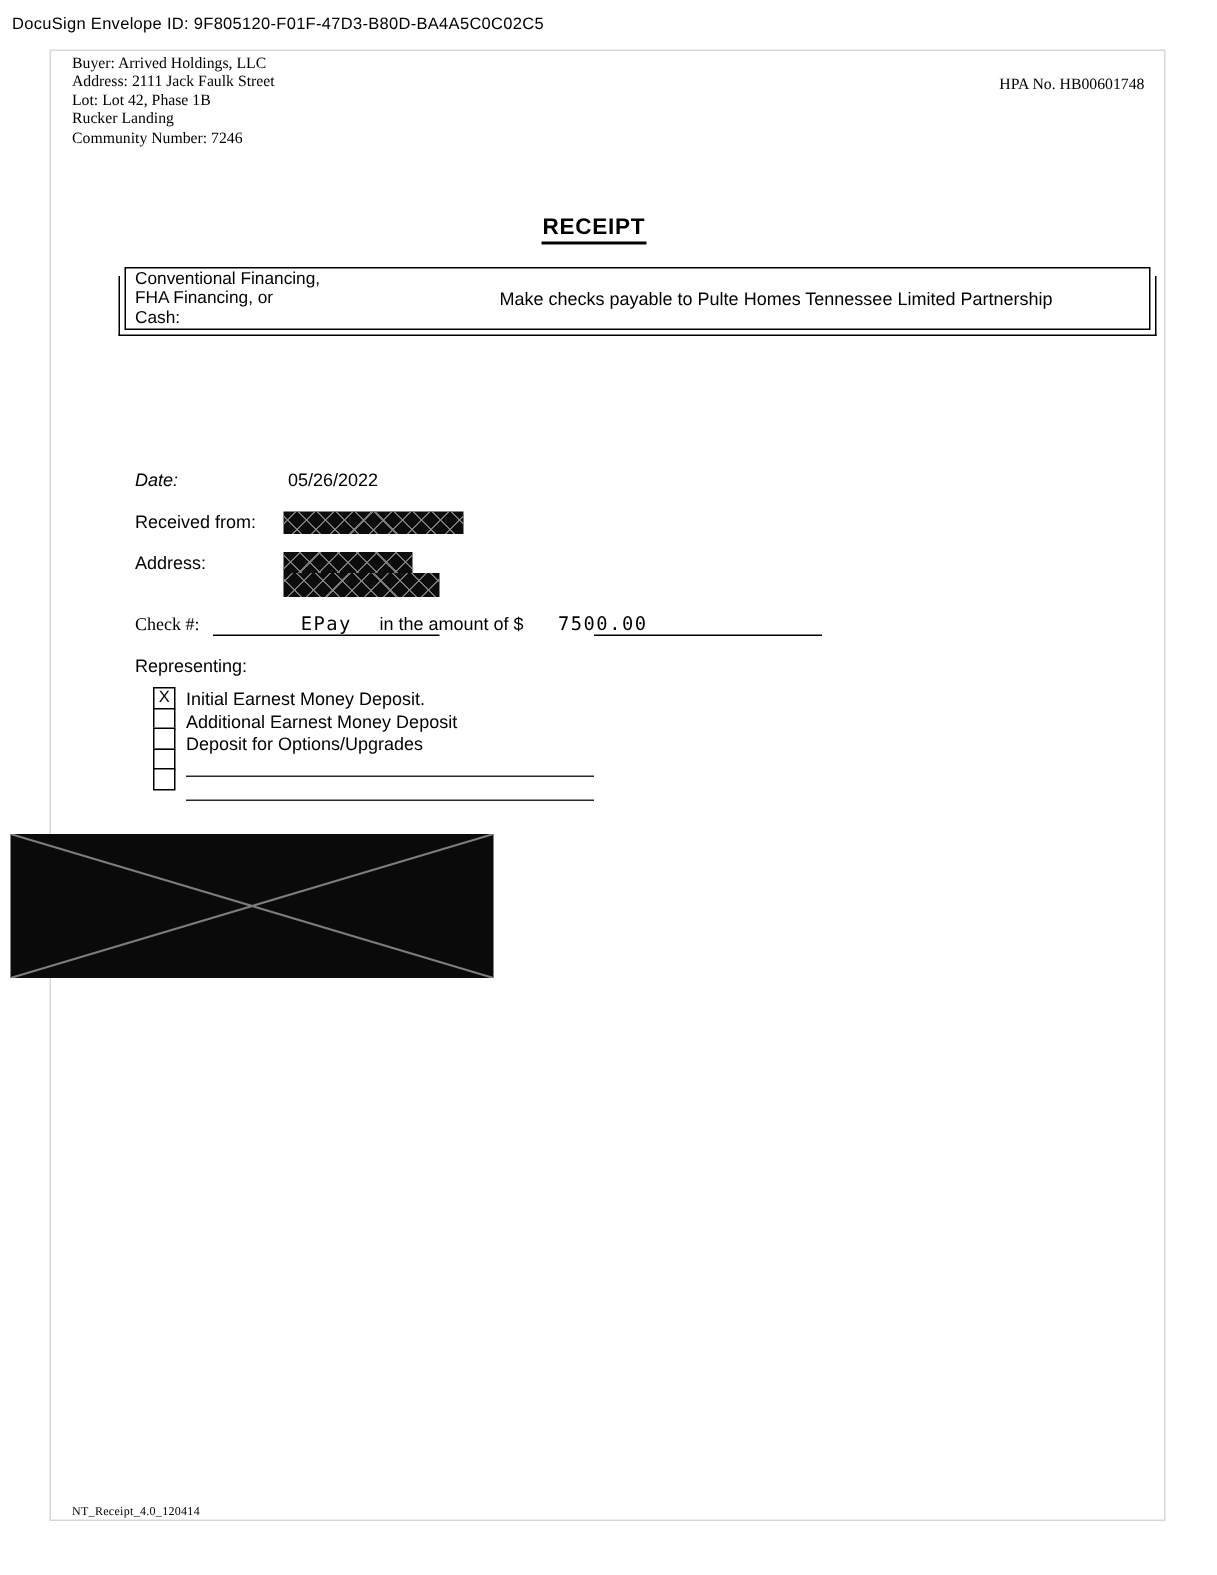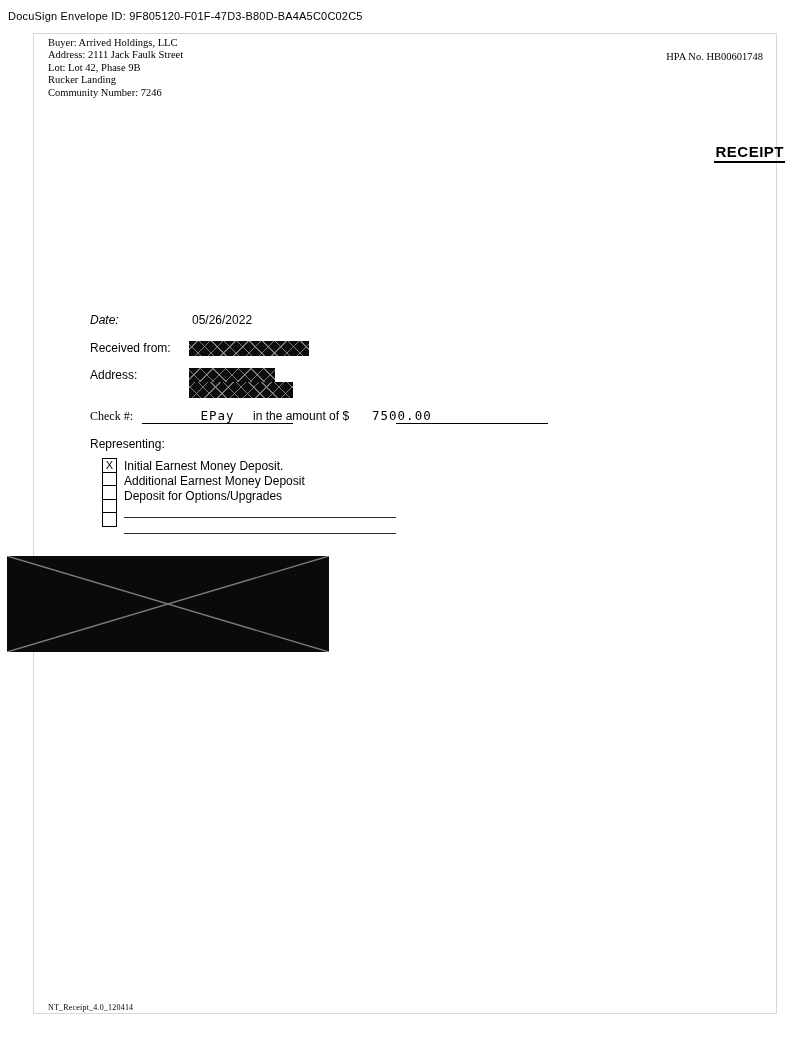--- a/index.html
+++ b/index.html
@@ -6,21 +6,21 @@
   html,body { width:811px; height:1050px; background:#ffffff; font-family:"Liberation Sans", sans-serif; color:#000; }
   .page { position:absolute; left:0; top:0; width:811px; height:1050px; overflow:hidden; background:#fff;padding-left:20px; }
 
   .docusign-header { position:absolute; left:8px; top:10px; font-size:11px; letter-spacing:0.2px; }
 
   .page-frame { position:absolute; left:33px; top:33px; width:744px; height:981px; border:1px solid #d8d8d8; }
 
   .buyer-block { position:absolute; left:48px; top:37px; font-family:"Liberation Serif", serif; font-size:10.5px; line-height:12.4px; }
   .hpa { position:absolute; right:48px; top:51px; font-family:"Liberation Serif", serif; font-size:10.5px; }
 
-  .title-wrap { position:absolute; left:41px; top:143px; width:744px; text-align:right; }
+  .title-wrap { position:absolute; left:24px; top:143px; width:744px; text-align:center; }
   .title-wrap span { display:inline-block; font-size:15px; font-weight:bold; letter-spacing:0.5px; border-bottom:2px solid #000; padding:0 1px 1px; }
 
   .shadow-box { position:absolute; left:83px; width:684px; border:1.5px solid #000; background:#fff; }
   .shadow-box::before { content:""; position:absolute; left:-5px; right:-5px; top:5px; bottom:-5px; border:1px solid #000; border-top:none; pointer-events:none; }
   .box1 { top:178px; height:42px; }
   .box2 { top:255px; height:41px; }
   .box-left-lines { position:absolute; left:6px; top:1px; font-size:11.5px; line-height:13.2px; }
   .box-left-center { position:absolute; left:6px; top:50%; transform:translateY(-50%); font-size:12px; }
   .box-instruction { position:absolute; left:249px; top:50%; transform:translateY(-50%); font-size:12px; white-space:pre; }
 
@@ -63,31 +63,39 @@
 
 <div class="page">
 
   <div class="docusign-header">DocuSign Envelope ID: 9F805120-F01F-47D3-B80D-BA4A5C0C02C5</div>
 
   <div class="page-frame"></div>
 
   <div class="buyer-block">
     <div>Buyer: Arrived Holdings, LLC</div>
     <div>Address: 2111 Jack Faulk Street</div>
-    <div>Lot: Lot 42, Phase 9B</div>
+    <div>Lot: Lot 42, Phase 1B</div>
     <div>Rucker Landing</div>
     <div>Community Number: 7246</div>
   </div>
 
   <div class="hpa">HPA No. HB00601748</div>
 
   <div class="title-wrap">
     <span>RECEIPT</span>
   </div>
 
+  <div class="shadow-box box1">
+    <div class="box-left-lines">
+      <div>Conventional Financing,</div>
+      <div>FHA Financing, or</div>
+      <div>Cash:</div>
+    </div>
+    <div class="box-instruction">Make checks payable to Pulte Homes Tennessee Limited Partnership</div>
+  </div>
 
 
   <div class="lbl" style="left:90px; top:313px;font-style:italic;">Date:</div>
   <div class="val" style="left:192px; top:313px;">05/26/2022</div>
 
   <div class="lbl" style="left:90px; top:341px;">Received from:</div>
   <div class="redact redact-received"></div>
 
   <div class="lbl" style="left:90px; top:368px;">Address:</div>
   <div class="redact redact-addr-1"></div>

